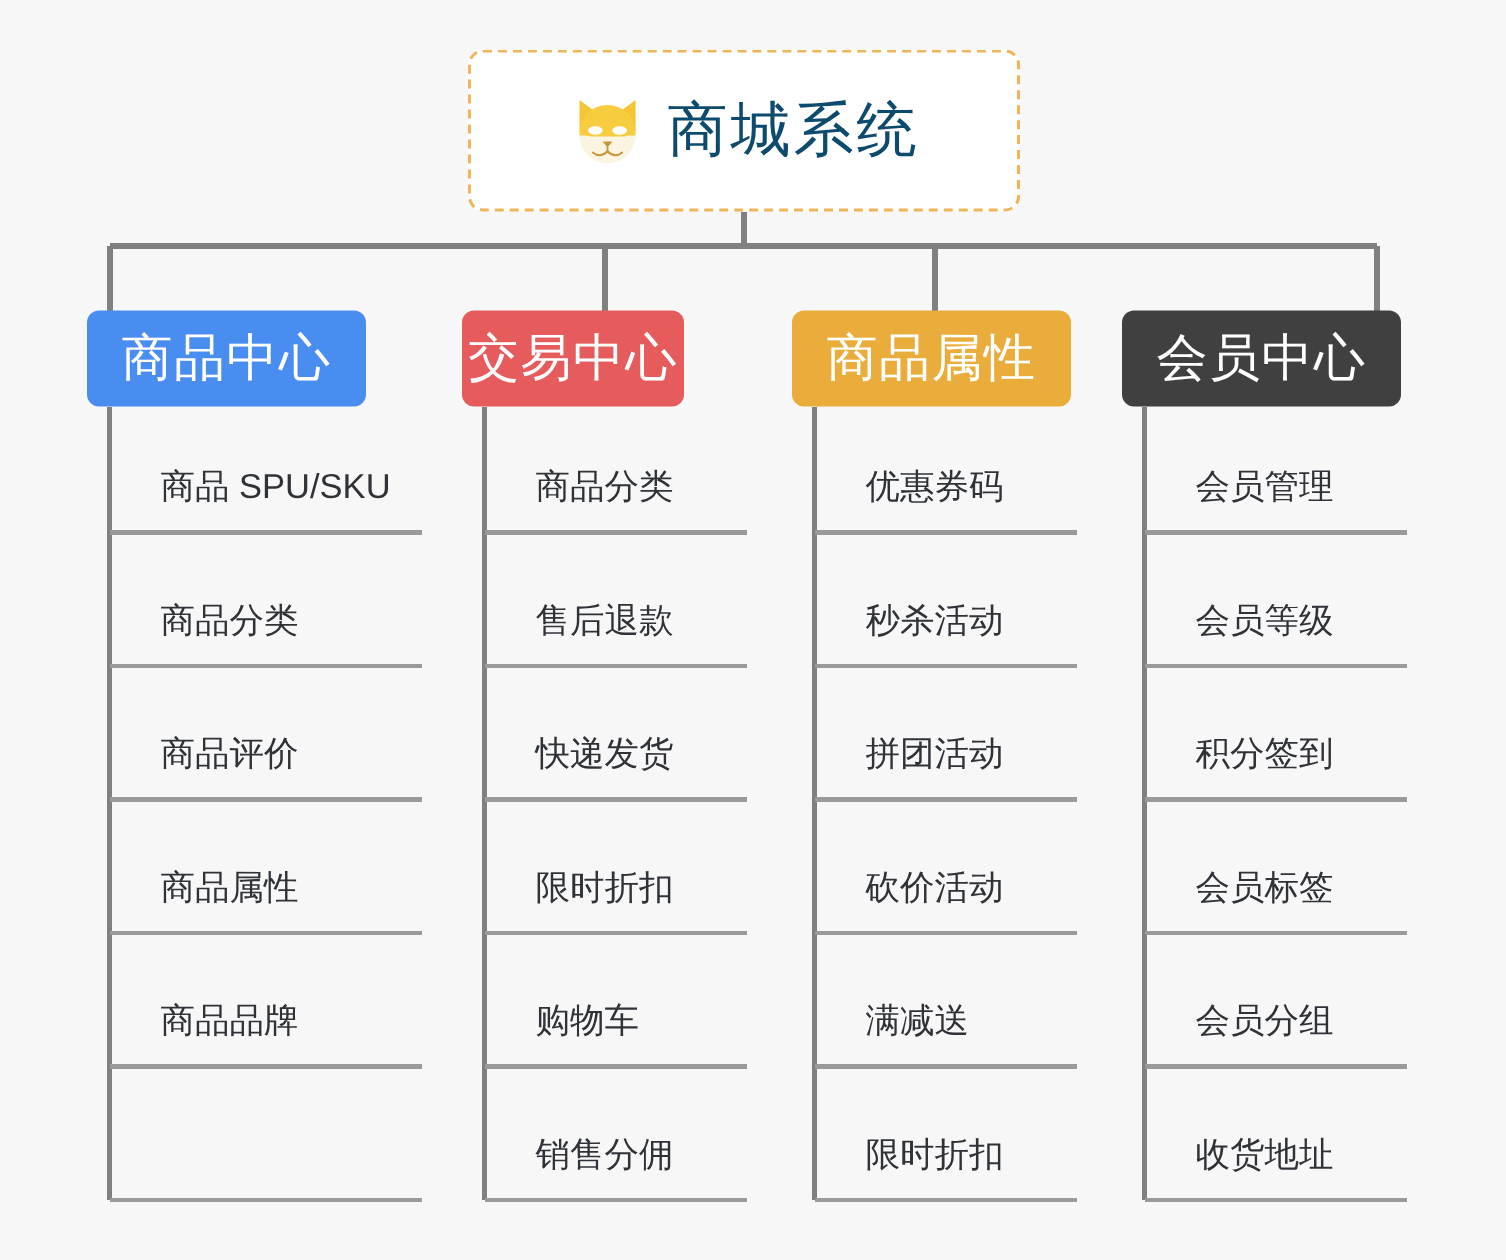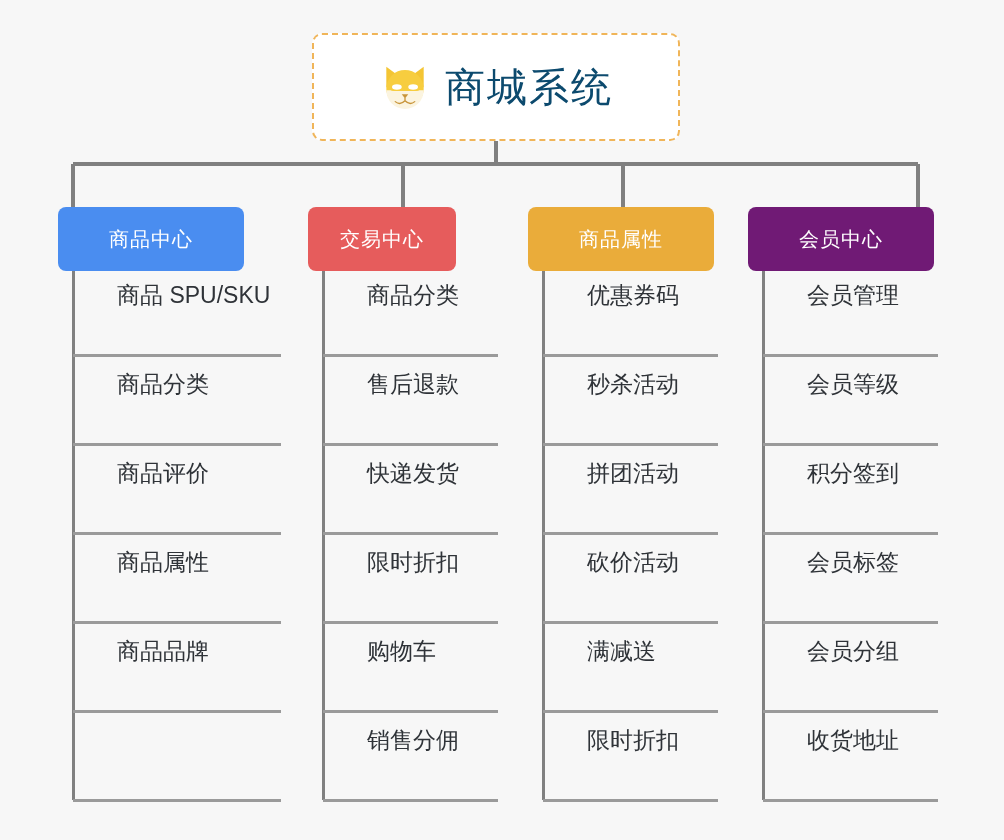--- a/index.html
+++ b/index.html
@@ -59,38 +59,38 @@
   
   .cat-box {
     position: absolute;
     box-sizing: border-box;
     height: 64px;
     border-radius: 8px;
     display: flex;
     align-items: center;
     justify-content: center;
     color: #ffffff;
-    font-size: 20px;
+    font-size: 34px;
     letter-spacing: 1px;
     white-space: nowrap;
   }
 
   
   .leaf-col {
     position: absolute;
     top: 283px;
     width: 216px;
   }
   .leaf-item {
     position: relative;
     height: 89px;
     display: flex;
-    align-items: flex-start;
+    align-items: center;
     box-sizing: border-box;
-    padding-left: 44px;
+    padding-left: 34px;
   }
   .leaf-label {
     font-size: 23px;
     color: #2f3338;
     white-space: nowrap;
     line-height: 1.05;
     padding-bottom: 6px;
   }
 </style>
 </head>
@@ -219,21 +219,21 @@
         <div class="leaf-item">
           <span class="leaf-label">砍价活动</span>
         </div>
         <div class="leaf-item">
           <span class="leaf-label">满减送</span>
         </div>
         <div class="leaf-item">
           <span class="leaf-label">限时折扣</span>
         </div>
       </div>
-      <div class="cat-box" style="left: 748px; top: 207px; width: 186px; background: #701a75;">
+      <div class="cat-box" style="left: 748px; top: 207px; width: 186px; background: #404040;">
         <span>会员中心</span>
       </div>
       <div class="leaf-col" style="left: 763px;">
         <div class="leaf-item">
           <span class="leaf-label">会员管理</span>
         </div>
         <div class="leaf-item">
           <span class="leaf-label">会员等级</span>
         </div>
         <div class="leaf-item">

